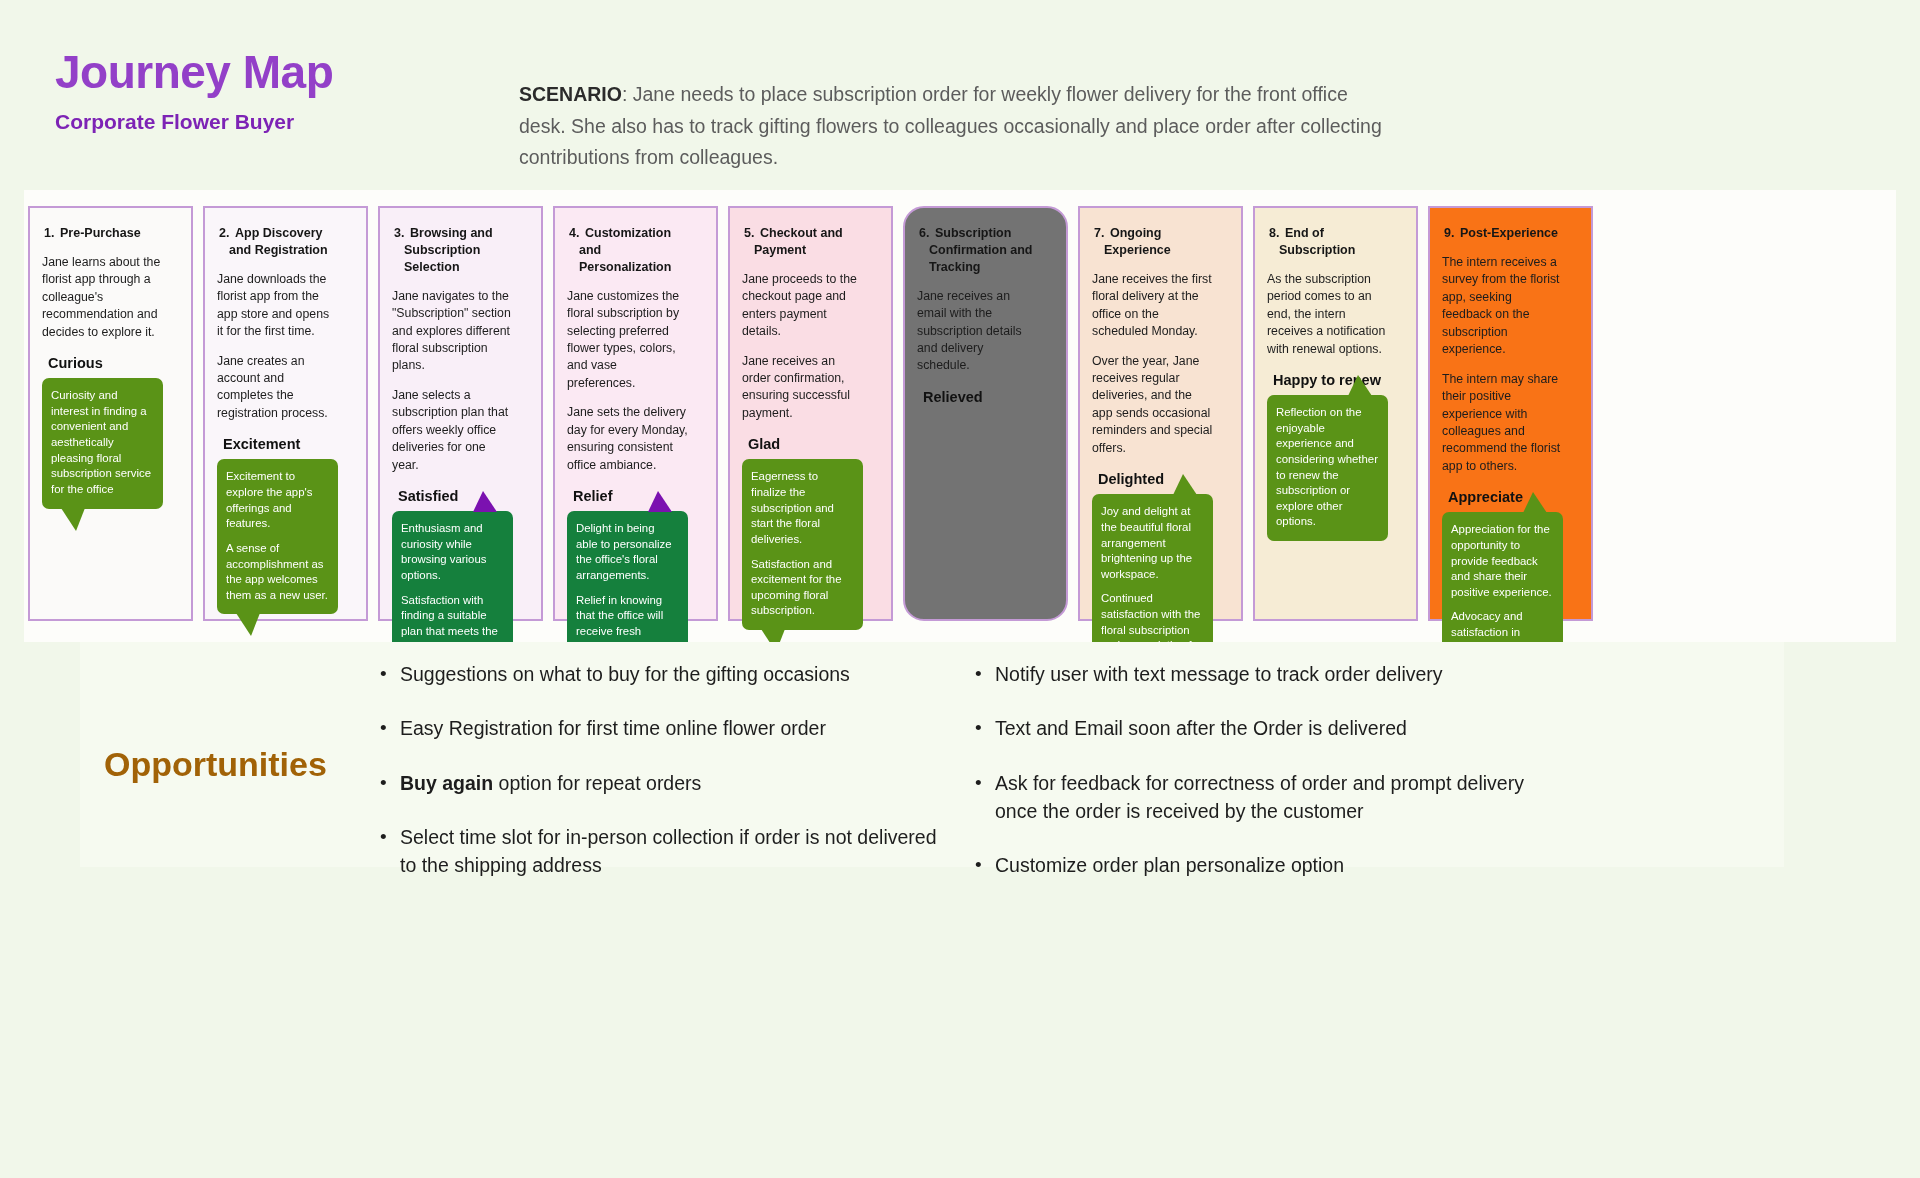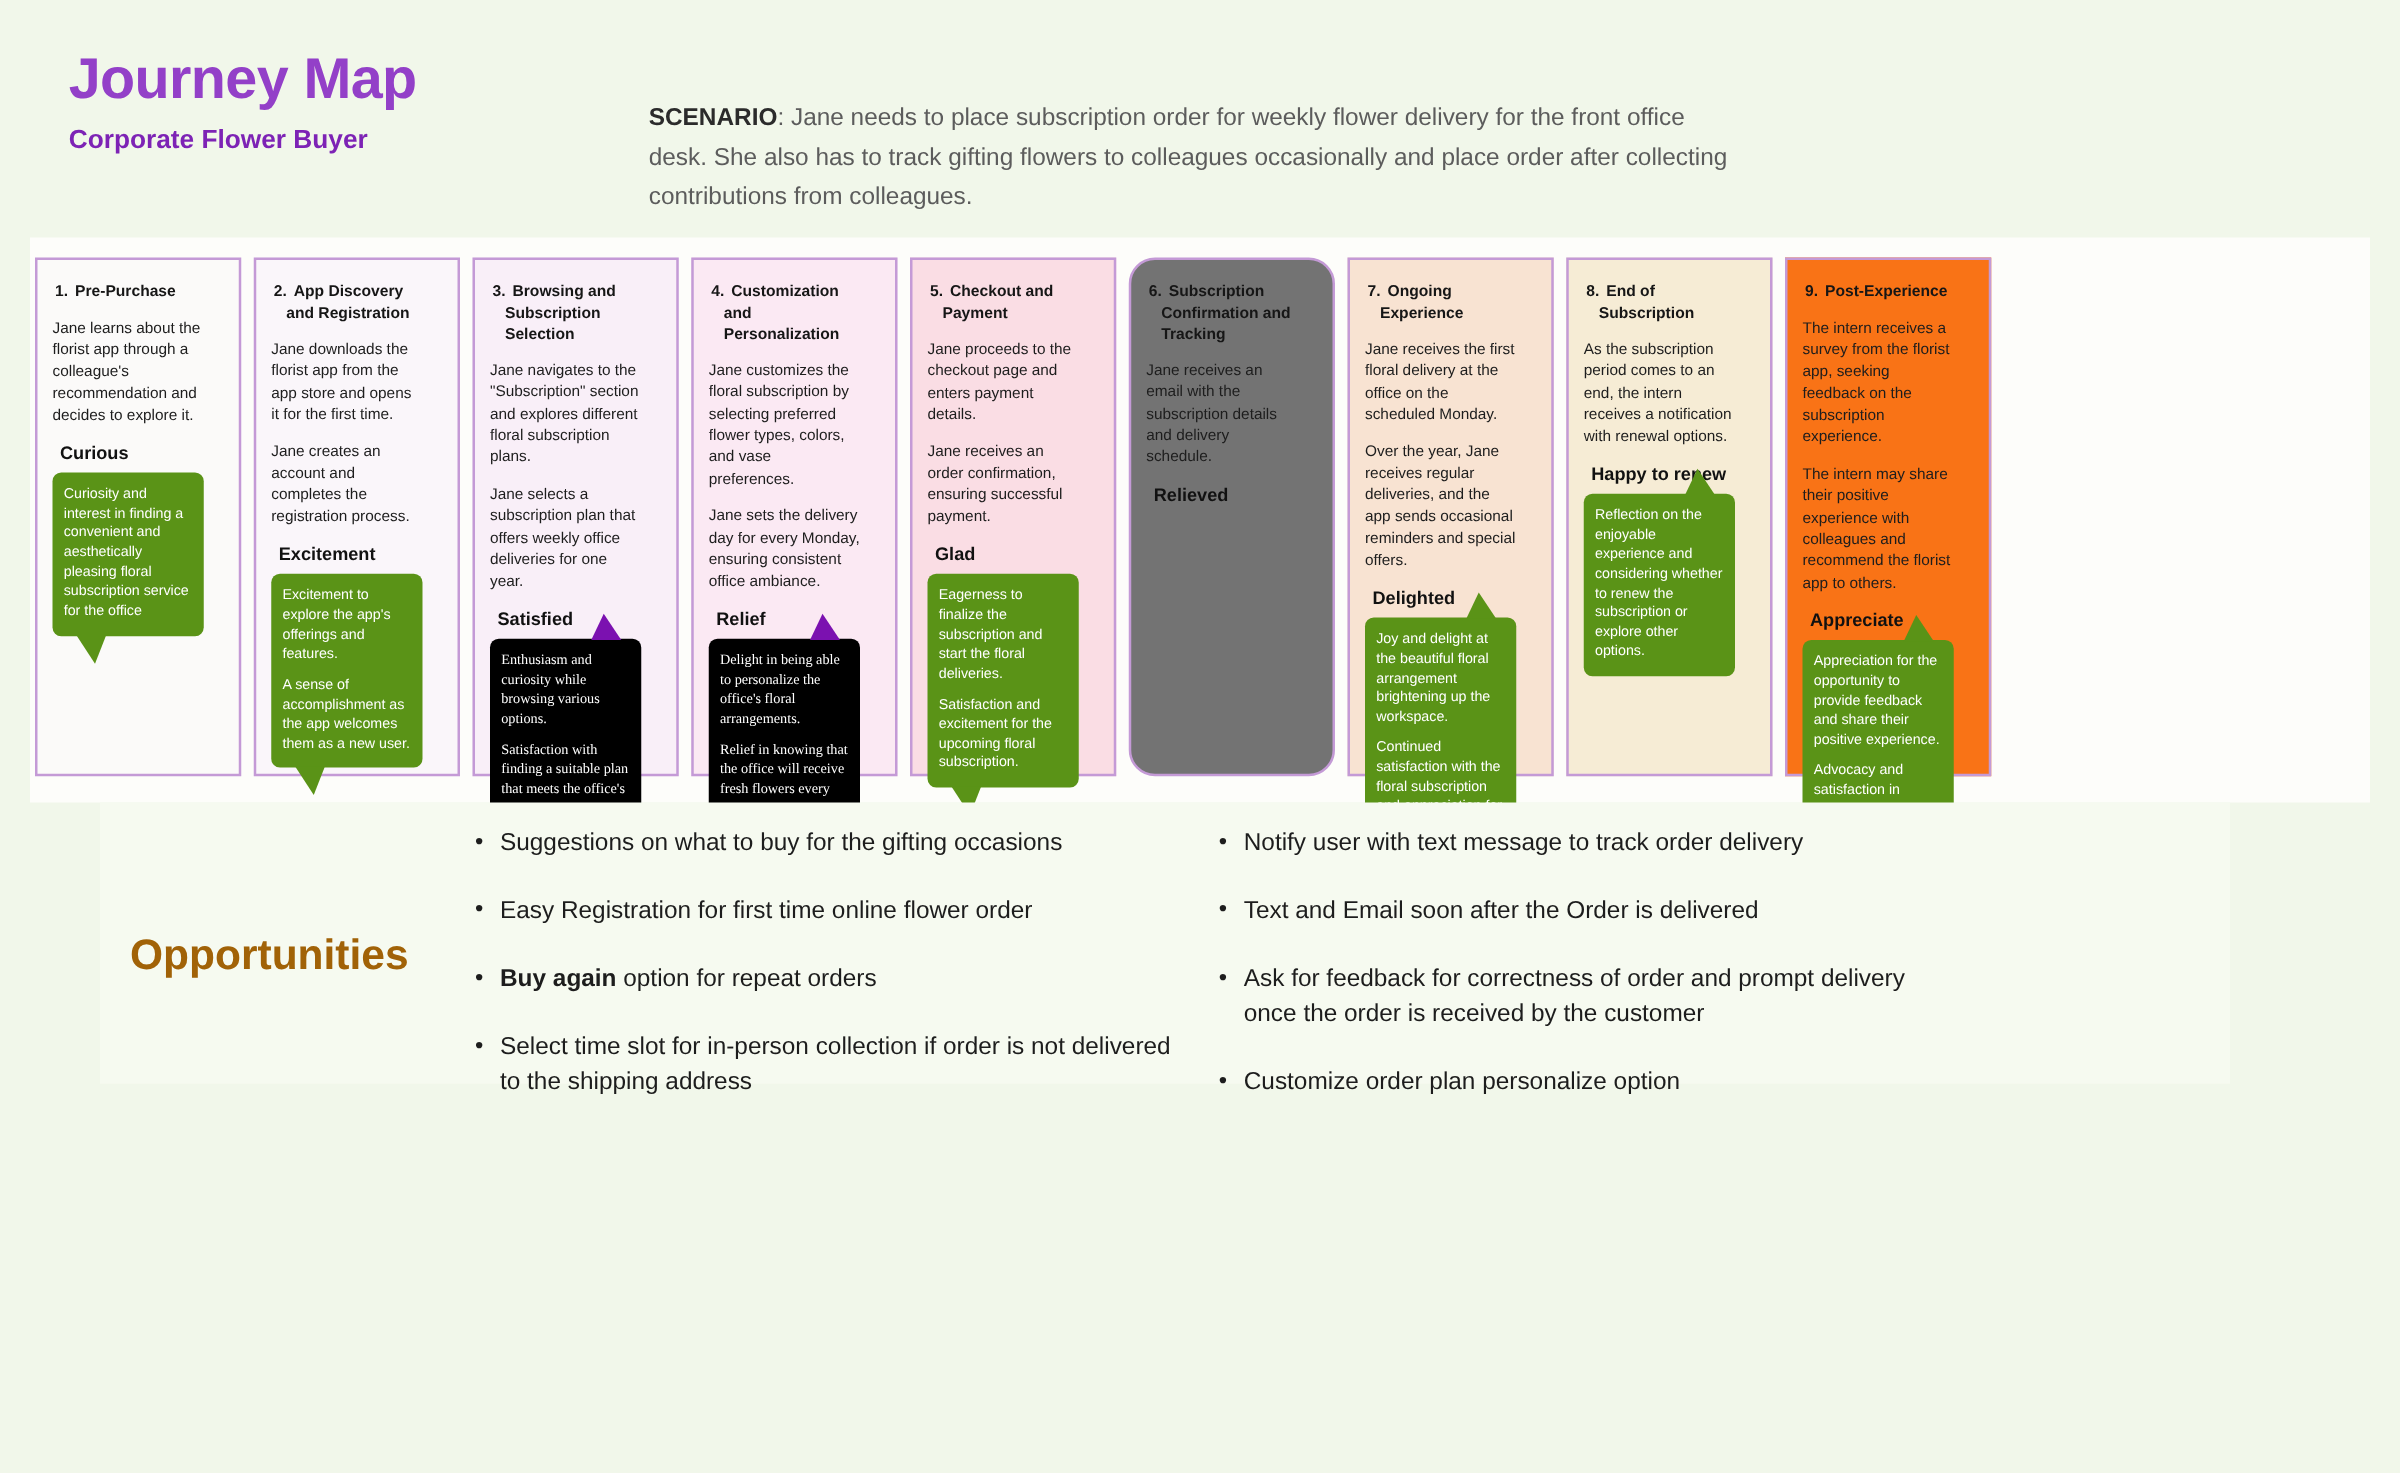--- a/index.html
+++ b/index.html
@@ -6,21 +6,21 @@
   html, body {
     width: 1920px; height: 1178px;
     background: #f1f7ea;
     font-family: "Liberation Sans", sans-serif;
     overflow: hidden;
   }
   .page { position: relative; width: 1920px; height: 1178px; background: #f1f7ea; }
 
   
   .header { position: absolute; left: 0; top: 0; width: 1920px; height: 185px; }
-  .title-block { position: absolute; left: 55px; top: 38px; width: 430px; }
+  .title-block { position: absolute; left: 55px; top: 48px; width: 430px; }
   .main-title {
     font-size: 46px; font-weight: 700; color: #9340c8; letter-spacing: -0.5px; line-height: 1.05;
   }
   .sub-title {
     font-size: 21px; font-weight: 700; color: #7d23b5; margin-top: 14px;
   }
   .scenario {
     position: absolute; left: 519px; top: 79px; width: 880px;
     font-size: 19.5px; line-height: 1.62; color: #5c5c5c;
   }
@@ -55,21 +55,21 @@
     font-size: 14.5px; font-weight: 700; color: #111; margin-top: 14px; padding-left: 6px;
   }
   .callout {
     position: relative; margin-top: 7px;
     border-radius: 7px;
     padding: 10px 9px 11px 9px;
     color: #ffffff; font-size: 11.4px; line-height: 1.37;
   }
   .callout p + p { margin-top: 9px; }
   .callout.green { background: #5a9317; }
-  .callout.purple { background: #000000; font-family: Liberation Serif, serif; }
+  .callout.purple { background: #15803d; }
   
   .tail-bl {
     position: absolute; left: 19px; bottom: -22px; width: 0; height: 0;
     border-left: 15px solid transparent;
     border-right: 9px solid transparent;
     border-top: 23px solid #5a9317;
   }
   
   .tail-tr {
     position: absolute; right: 16px; top: -20px; width: 0; height: 0;

